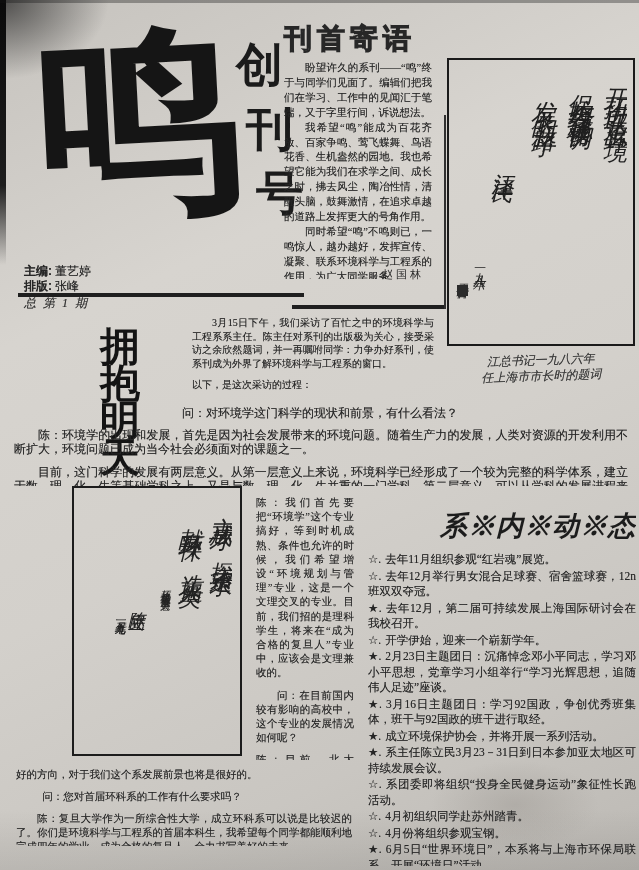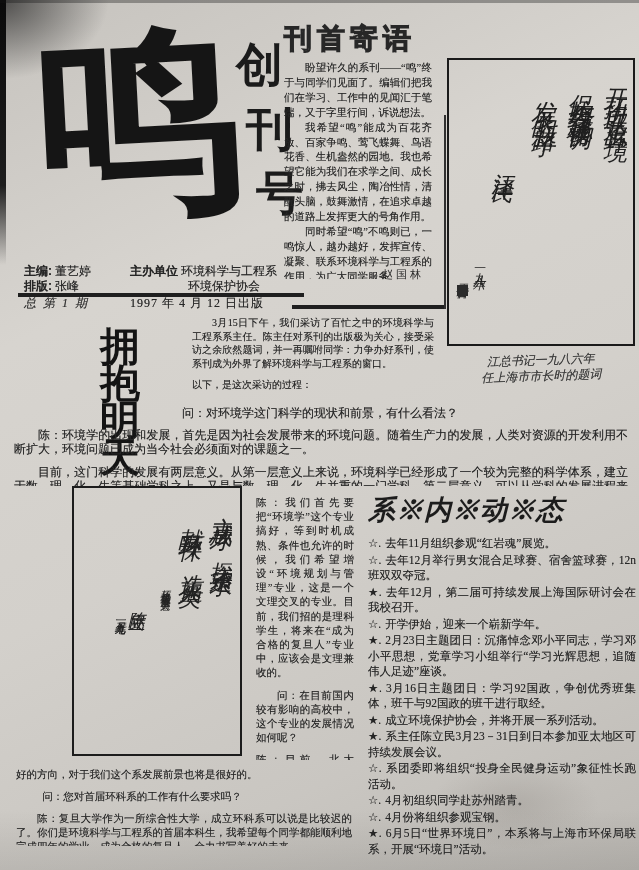--- a/index.html
+++ b/index.html
@@ -75,21 +75,21 @@
   .motto-inner{position:absolute;top:8px;right:8px;bottom:8px;left:8px;writing-mode:vertical-rl;text-orientation:upright;overflow:hidden;font-family:"DejaVu Serif",serif;font-style:italic;color:#222;}
   .m-col1{font-size:23px;letter-spacing:4px;margin-left:8px;padding-top:2px;line-height:1;}
   .m-col2{font-size:23px;letter-spacing:4px;margin-left:7px;padding-top:14px;line-height:1;}
   .m-ded{font-size:9.5px;letter-spacing:1px;margin-left:9px;padding-top:86px;}
   .m-sign{margin-left:7px;padding-top:102px;}
   .m-signer{font-size:17px;letter-spacing:2px;}
   .m-date{font-size:11px;padding-top:16px;}
 
   
   .news{position:absolute;left:368px;top:492px;width:268px;height:374px;overflow:hidden;}
-  .news-title{margin:0 0 8px 0;font-size:27px;font-weight:800;font-style:italic;letter-spacing:1px;text-align:left;color:#1c1c1c;font-family:"DejaVu Serif",serif;}
+  .news-title{margin:16px 0 8px 0;font-size:27px;font-weight:800;font-style:italic;letter-spacing:1px;text-align:right;color:#1c1c1c;font-family:"DejaVu Serif",serif;}
   .news-item{font-size:11.5px;line-height:15.5px;text-align:justify;margin-bottom:1px;}
   .bullet{margin-right:4px;}
 
   
   .bottomBlock{position:absolute;left:8px;top:760px;width:352px;height:86px;overflow:hidden;font-size:10.5px;line-height:14px;text-align:justify;}
   .byline{text-align:right;padding-right:56px;font-weight:bold;letter-spacing:2px;}
 </style>
 </head>
 <body>
 
@@ -106,25 +106,20 @@
     <span>创</span>
     <span>刊</span>
     <span>号</span>
   </div>
 
   <div class="mast txt">
     <div class="mast-col1">
       <div><span class="lbl">主编:</span> <span>董艺婷</span></div>
       <div><span class="lbl">排版:</span> <span>张峰</span></div>
       <div class="issue-no">总 第 1 期</div>
-    </div>
-    <div class="mast-col2">
-      <div><span class="lbl">主办单位</span> <span>环境科学与工程系</span></div>
-      <div class="org2">环境保护协会</div>
-      <div class="pubdate">1997 年 4 月 12 日出版</div>
     </div>
   </div>
   <div class="rule" id="rule-mast"></div>
 
   <div class="foreword">
     <h2 class="fw-title">刊首寄语</h2>
     <div class="fw-body txt">
       <p>盼望许久的系刊——“鸣”终于与同学们见面了。编辑们把我们在学习、工作中的见闻汇于笔端，又于字里行间，诉说想法。</p>
       <p>我希望“鸣”能成为百花齐放、百家争鸣、莺飞蝶舞、鸟语花香、生机盎然的园地。我也希望它能为我们在求学之间、成长之时，拂去风尘，陶冶性情，清醒头脑，鼓舞激情，在追求卓越的道路上发挥更大的号角作用。</p>
       <p>同时希望“鸣”不鸣则已，一鸣惊人，越办越好，发挥宣传、凝聚、联系环境科学与工程系的作用，为广大同学服务。</p>

